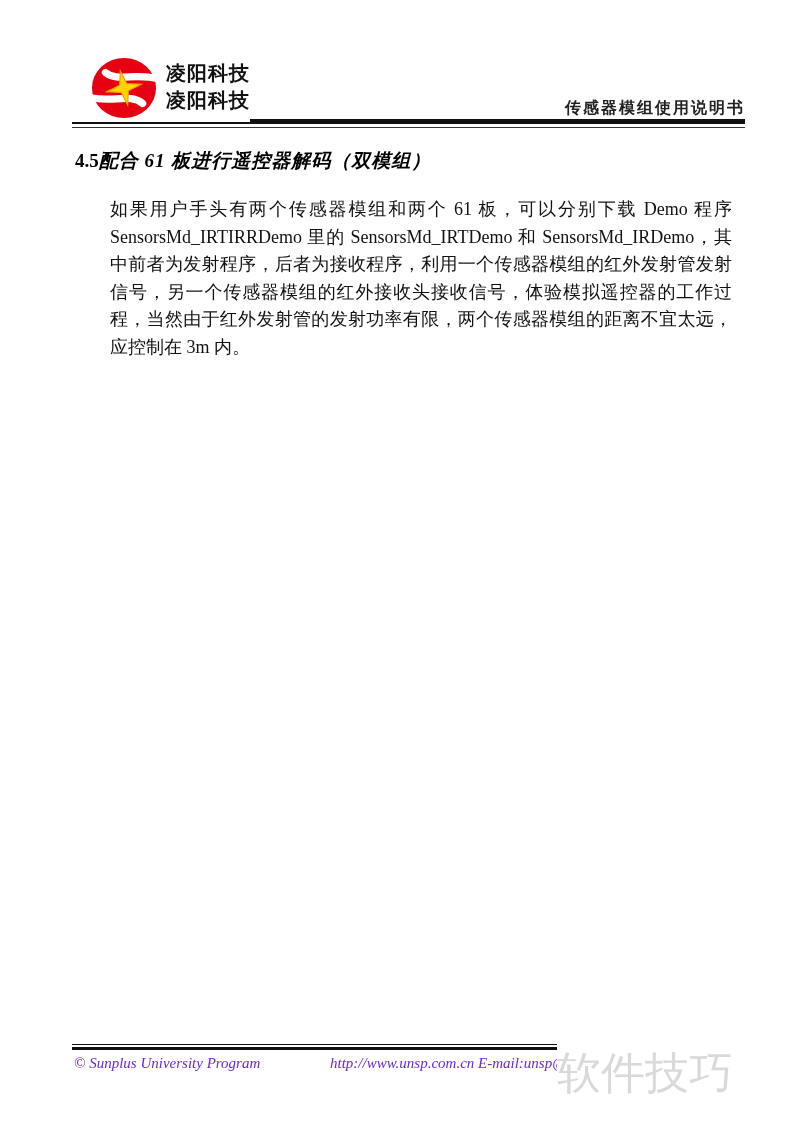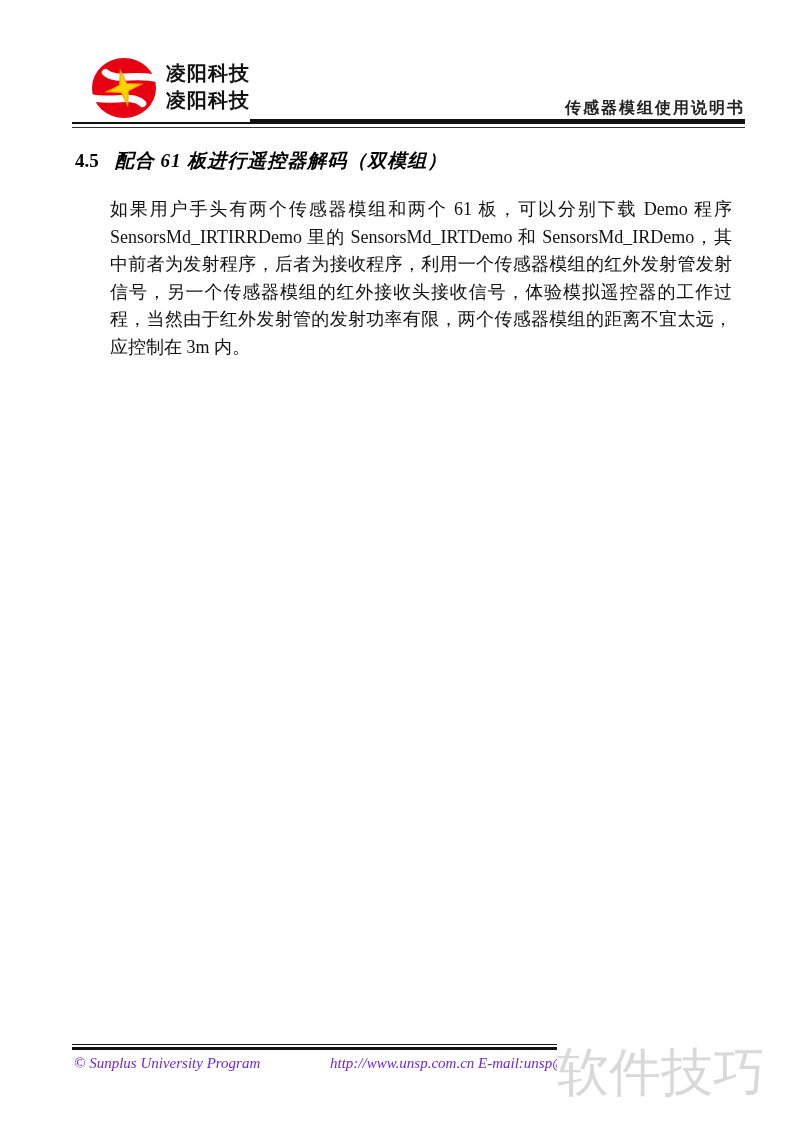--- a/index.html
+++ b/index.html
@@ -26,21 +26,21 @@
     font-size:16px;letter-spacing:2px;color:#222;
     white-space:nowrap;
   }
   .rule{position:absolute;background:#111;}
   .hdr-ruleA{left:250px;top:119px;width:495px;height:3px;}
   .hdr-ruleB{left:72px;top:122px;width:673px;height:2px;}
   .hdr-ruleC{left:72px;top:127px;width:673px;height:1px;background:#333;}
   
   .heading{
     position:absolute;left:75px;top:148px;
-    display:flex;align-items:baseline;gap:16px;
+    display:flex;align-items:baseline;
     font-size:19px;font-weight:bold;color:#000;
     white-space:nowrap;
   }
   .heading .num{font-style:normal;font-family:"Liberation Serif",serif;}
   .heading .ttl{font-style:italic;letter-spacing:1px;text-align:center;}
   .paragraph{
     position:absolute;left:110px;top:196px;width:622px;
     font-size:18px;line-height:27.5px;
     text-align:justify;color:#111;
   }
@@ -53,21 +53,21 @@
     font-family:"Liberation Serif","DejaVu Serif",serif;
   }
   .ftr-copyright{left:74px;}
   .ftr-website{left:330px;}
   .ftr-email{left:478px;}
   .watermark{
     position:absolute;left:557px;top:1034px;width:243px;height:78px;
     background:#ffffff;z-index:5;
     display:flex;align-items:center;
     font-family:"DejaVu Sans","Liberation Sans",sans-serif;
-    font-size:52px;font-weight:500;color:#d9d9d9;
+    font-size:44px;font-weight:500;color:#d9d9d9;
     letter-spacing:0;white-space:nowrap;overflow:hidden;
   }
 </style>
 </head>
 <body>
 
 <div class="page">
 
   <svg class="logo" viewBox="0 0 64 60" aria-hidden="true">
     <ellipse cx="32" cy="30" rx="31" ry="29" fill="#e60012"></ellipse>

